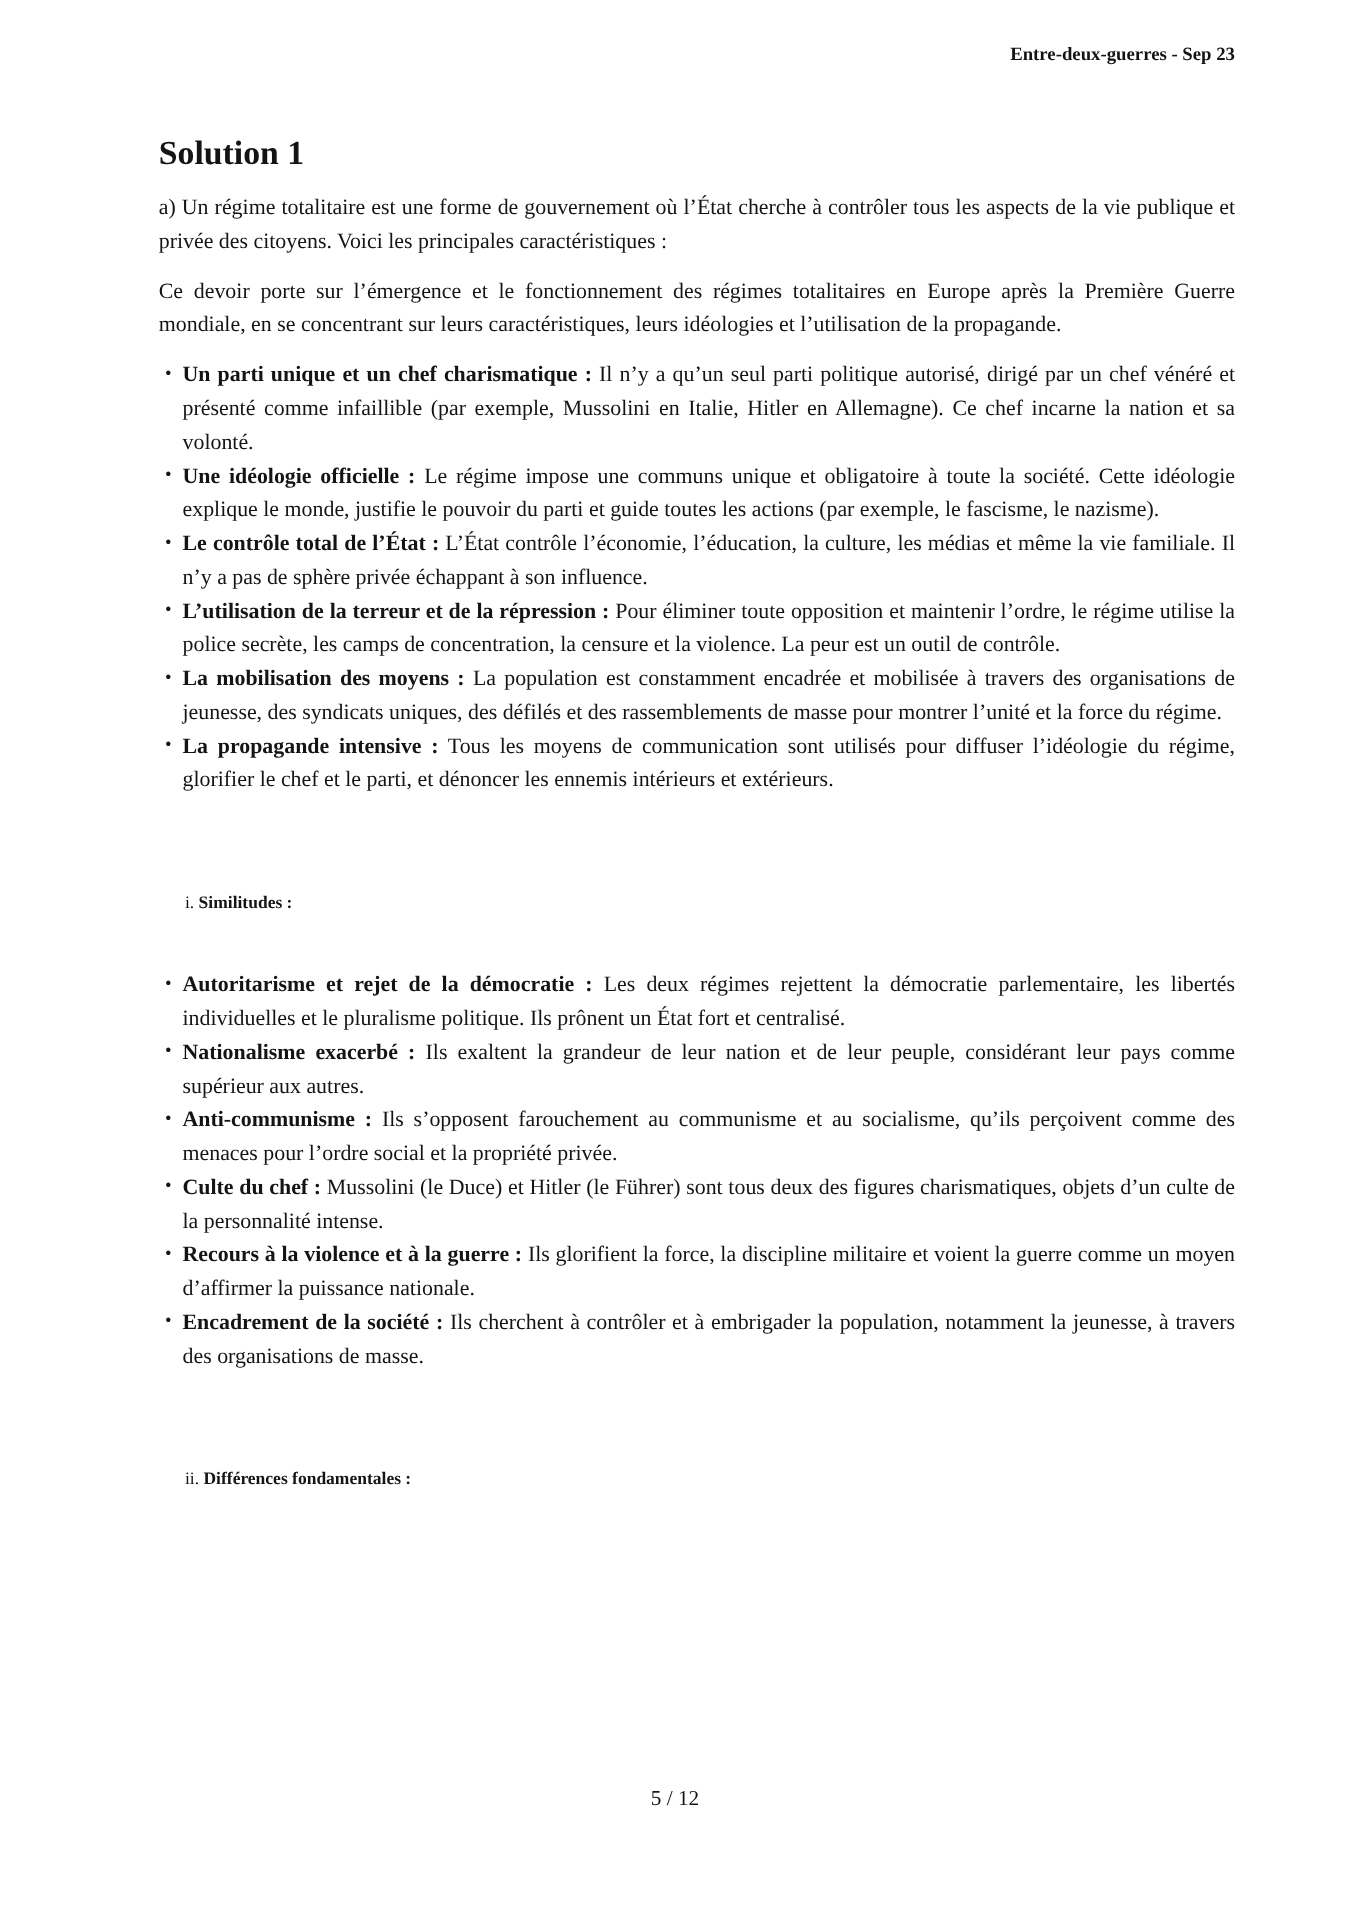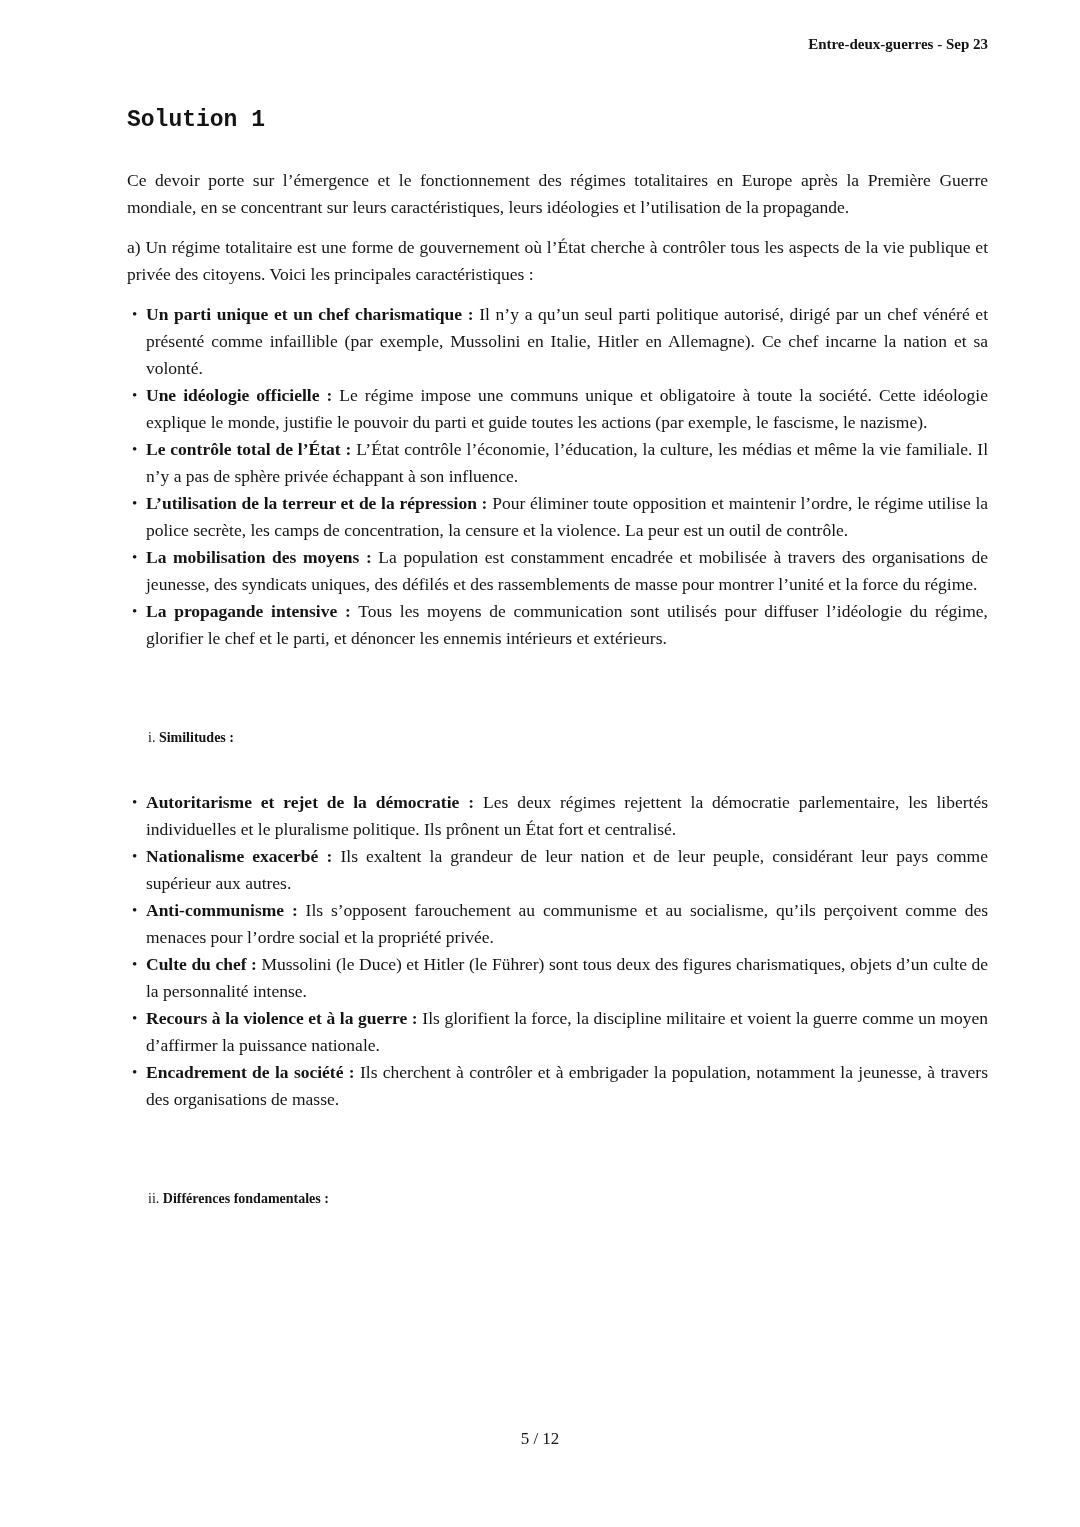--- a/index.html
+++ b/index.html
@@ -19,24 +19,23 @@
     height: 100%;
     padding: 36px 92px 0 127px;
   }
   .header {
     text-align: right;
     font-size: 15px;
     font-weight: 700;
     margin-bottom: 54px;
   }
   .title {
-    font-size: 23px;
+    font-size: 27px;
     font-weight: 700;
-    margin-bottom: 34px;
-    font-family: Liberation Mono, monospace;
+    margin-bottom: 14px;
   }
   p.body-text {
     font-size: 17.5px;
     line-height: 27px;
     text-align: justify;
     margin-bottom: 13px;
   }
   ul.bullet-list {
     list-style: none;
     margin: 3px 0 14px 0;
@@ -77,23 +76,23 @@
 <body>
 
 <div class="page">
 
   <div class="header">
     <span>Entre-deux-guerres - Sep 23</span>
   </div>
 
   <h1 class="title">Solution 1</h1>
 
+  <p class="body-text">a) Un régime totalitaire est une forme de gouvernement où l’État cherche à contrôler tous les aspects de la vie publique et privée des citoyens. Voici les principales caractéristiques :</p>
+
   <p class="body-text">Ce devoir porte sur l’émergence et le fonctionnement des régimes totalitaires en Europe après la Première Guerre mondiale, en se concentrant sur leurs caractéristiques, leurs idéologies et l’utilisation de la propagande.</p>
-
-  <p class="body-text">a) Un régime totalitaire est une forme de gouvernement où l’État cherche à contrôler tous les aspects de la vie publique et privée des citoyens. Voici les principales caractéristiques :</p>
 
   <ul class="bullet-list">
     <li>
       <span class="bullet">•</span>
       <strong class="term">Un parti unique et un chef charismatique :</strong>
       <span>Il n’y a qu’un seul parti politique autorisé, dirigé par un chef vénéré et présenté comme infaillible (par exemple, Mussolini en Italie, Hitler en Allemagne). Ce chef incarne la nation et sa volonté.</span>
     </li>
     <li>
       <span class="bullet">•</span>
       <strong class="term">Une idéologie officielle :</strong>

